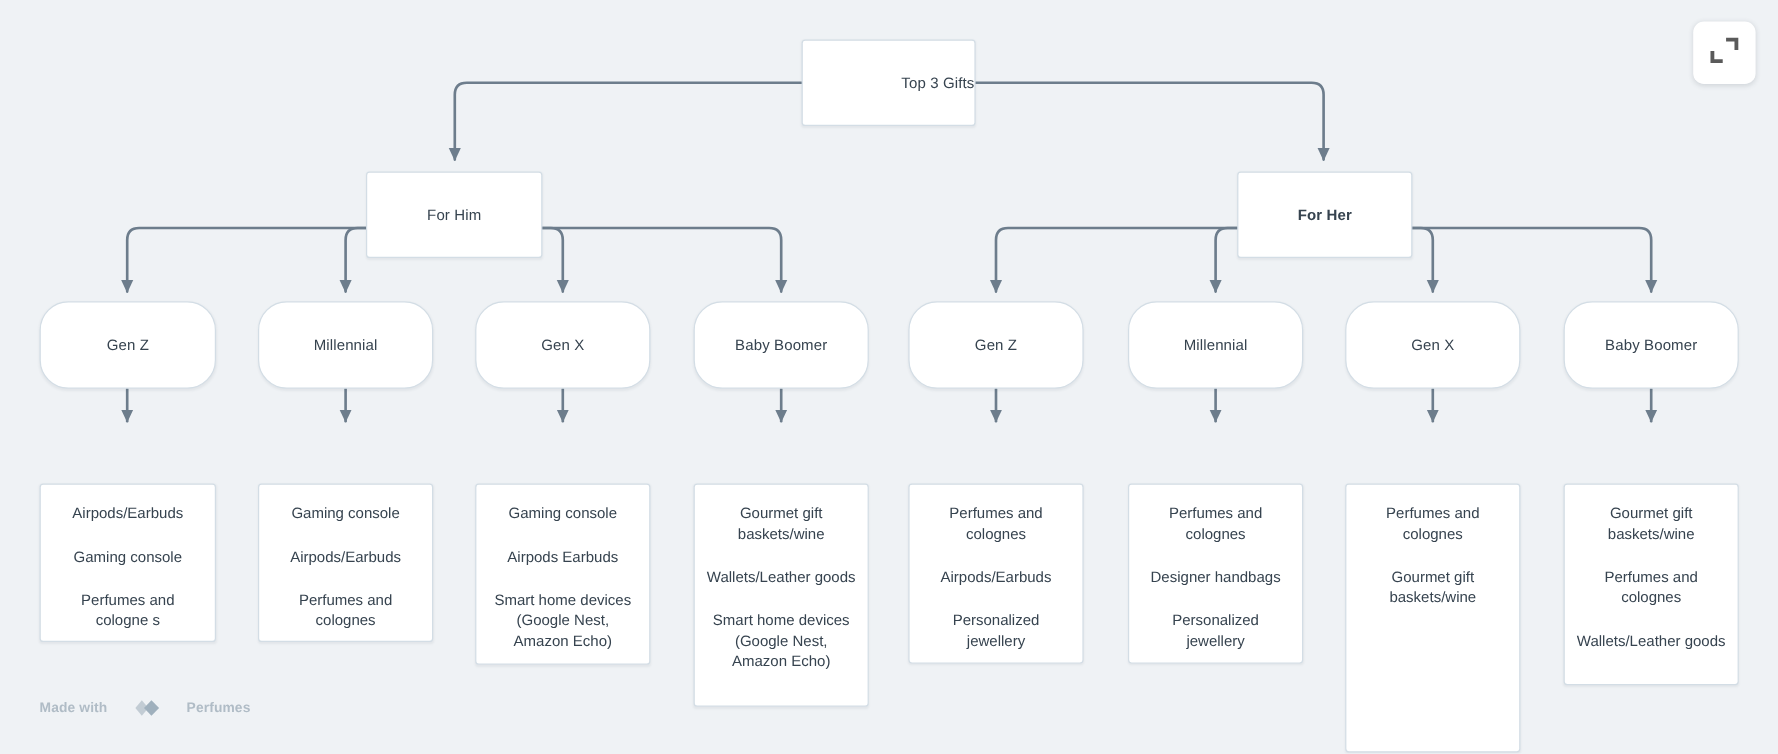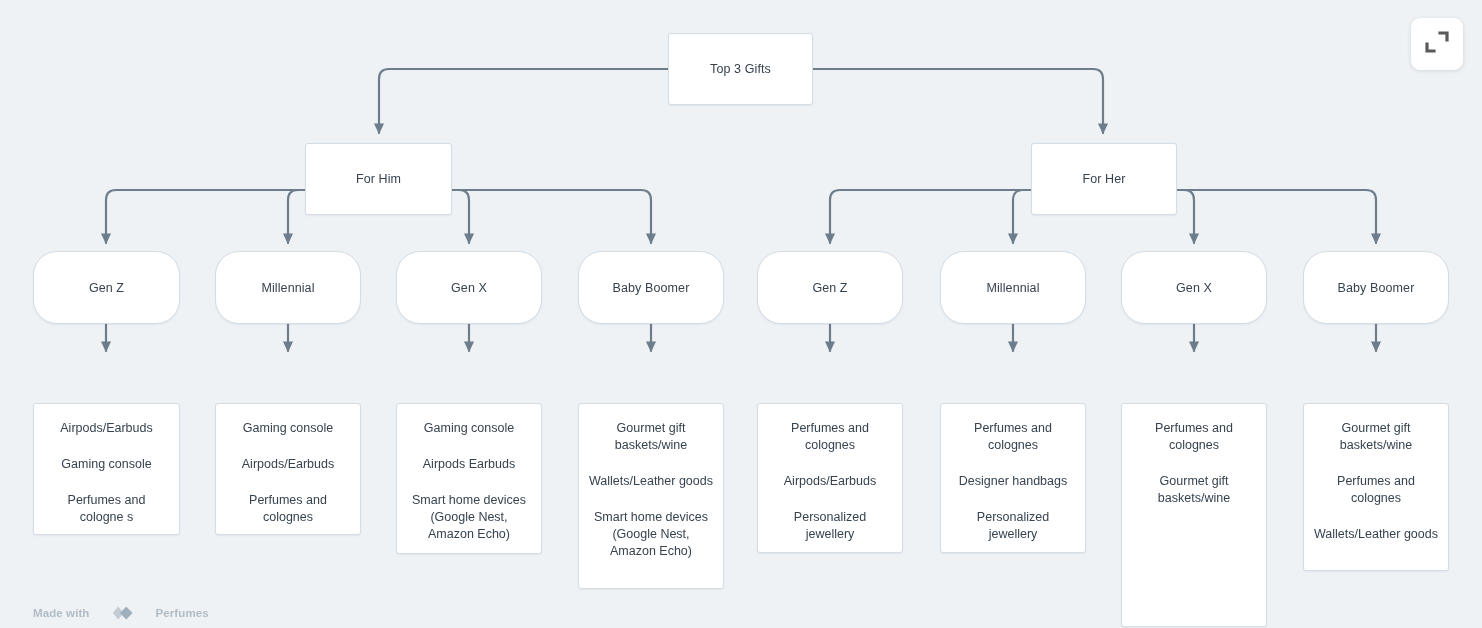--- a/index.html
+++ b/index.html
@@ -88,21 +88,21 @@
     display: flex;
     align-items: center;
     justify-content: center;
     cursor: pointer;
   }
 
   
   #watermark {
     position: absolute;
     left: 33px;
-    top: 605px;
+    top: 582px;
     display: flex;
     align-items: center;
     gap: 22px;
     font-size: 11.5px;
     font-weight: bold;
     color: #b0bcc6;
     letter-spacing: 0.1px;
   }
   #watermark .wm-logo { display: flex; align-items: center; }
 </style>
@@ -136,29 +136,29 @@
       <path d="M 288 324 L 288 351"></path>
       <path d="M 469 324 L 469 351"></path>
       <path d="M 651 324 L 651 351"></path>
       <path d="M 830 324 L 830 351"></path>
       <path d="M 1013 324 L 1013 351"></path>
       <path d="M 1194 324 L 1194 351"></path>
       <path d="M 1376 324 L 1376 351"></path>
     </g>
   </svg>
 
-  <div class="node title-node" style="left:668px; top:33px; width:145px; height:72px;">
+  <div class="node title-node" style="left:668px; top:33px; width:145px; height:72px;align-items:flex-end;">
     <span>Top 3 Gifts</span>
   </div>
 
   <div class="node title-node" style="left:305px; top:143px; width:147px; height:72px;">
     <span>For Him</span>
   </div>
 
-  <div class="node title-node" style="left:1031px; top:143px; width:146px; height:72px;">
+  <div class="node title-node" style="left:1031px; top:143px; width:146px; height:72px;font-weight:bold;">
     <span>For Her</span>
   </div>
 
   <div class="node gen-node" style="left:33px; top:251px; width:147px; height:73px;">
     <span>Gen Z</span>
   </div>
   <div class="node gen-node" style="left:215px; top:251px; width:146px; height:73px;">
     <span>Millennial</span>
   </div>
   <div class="node gen-node" style="left:396px; top:251px; width:146px; height:73px;">

